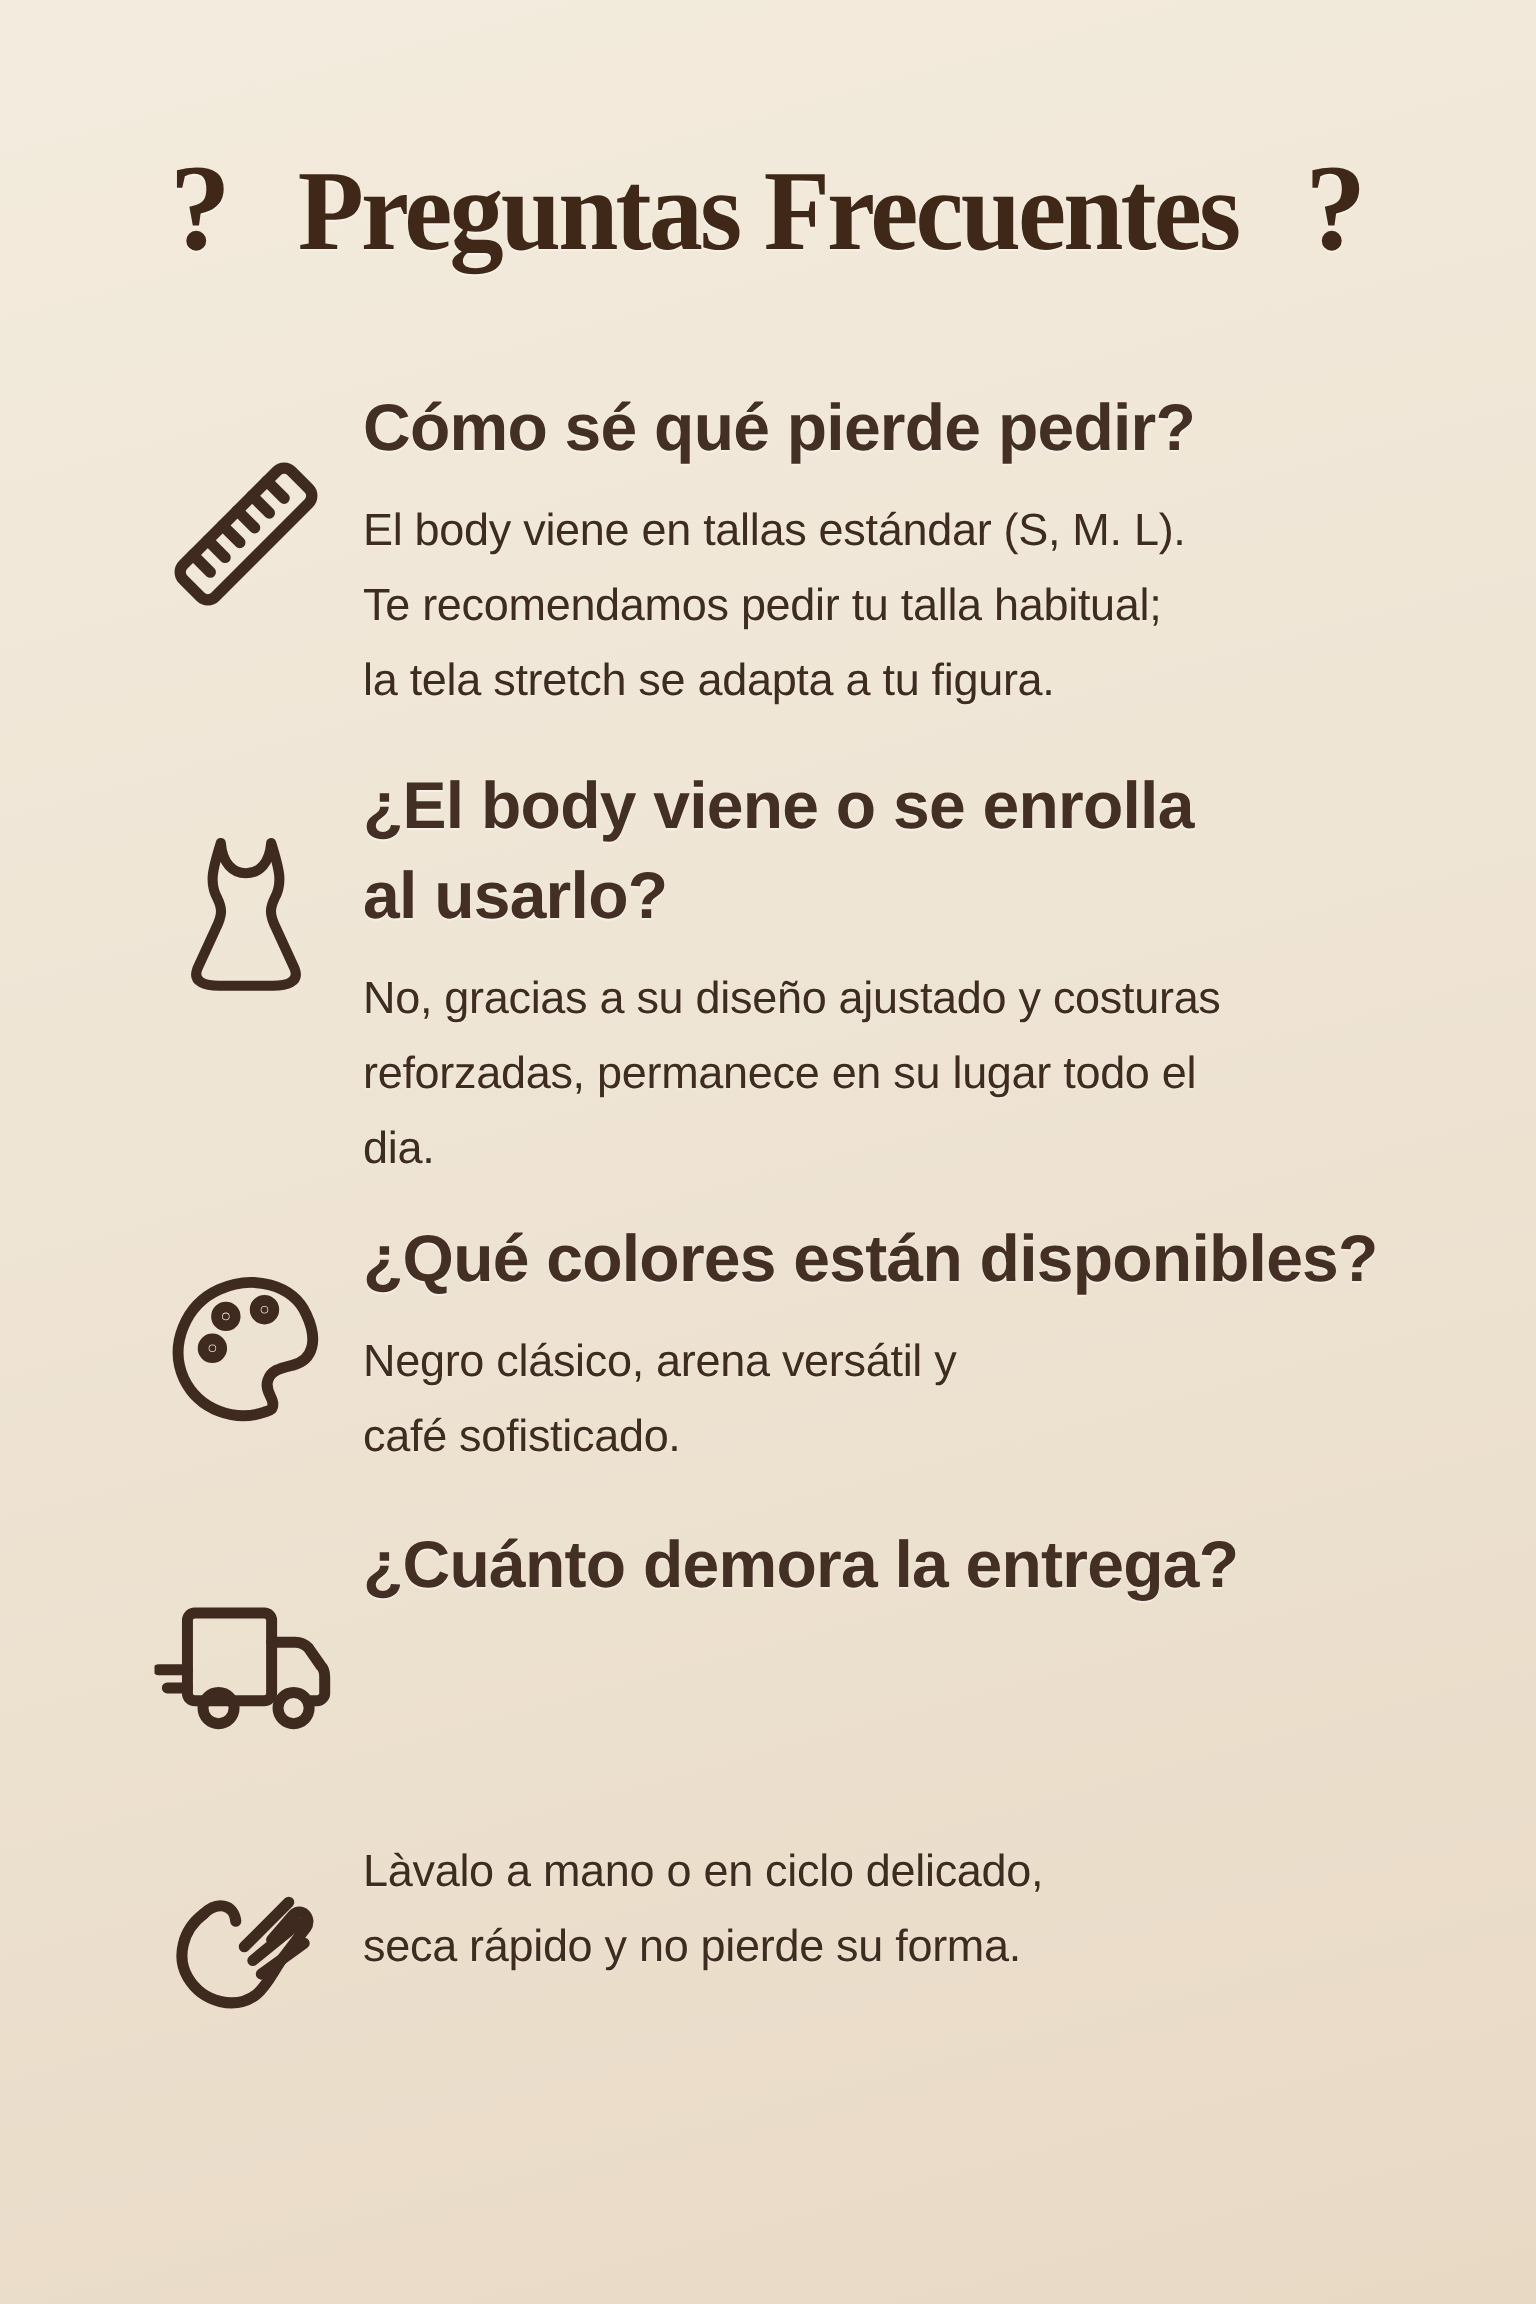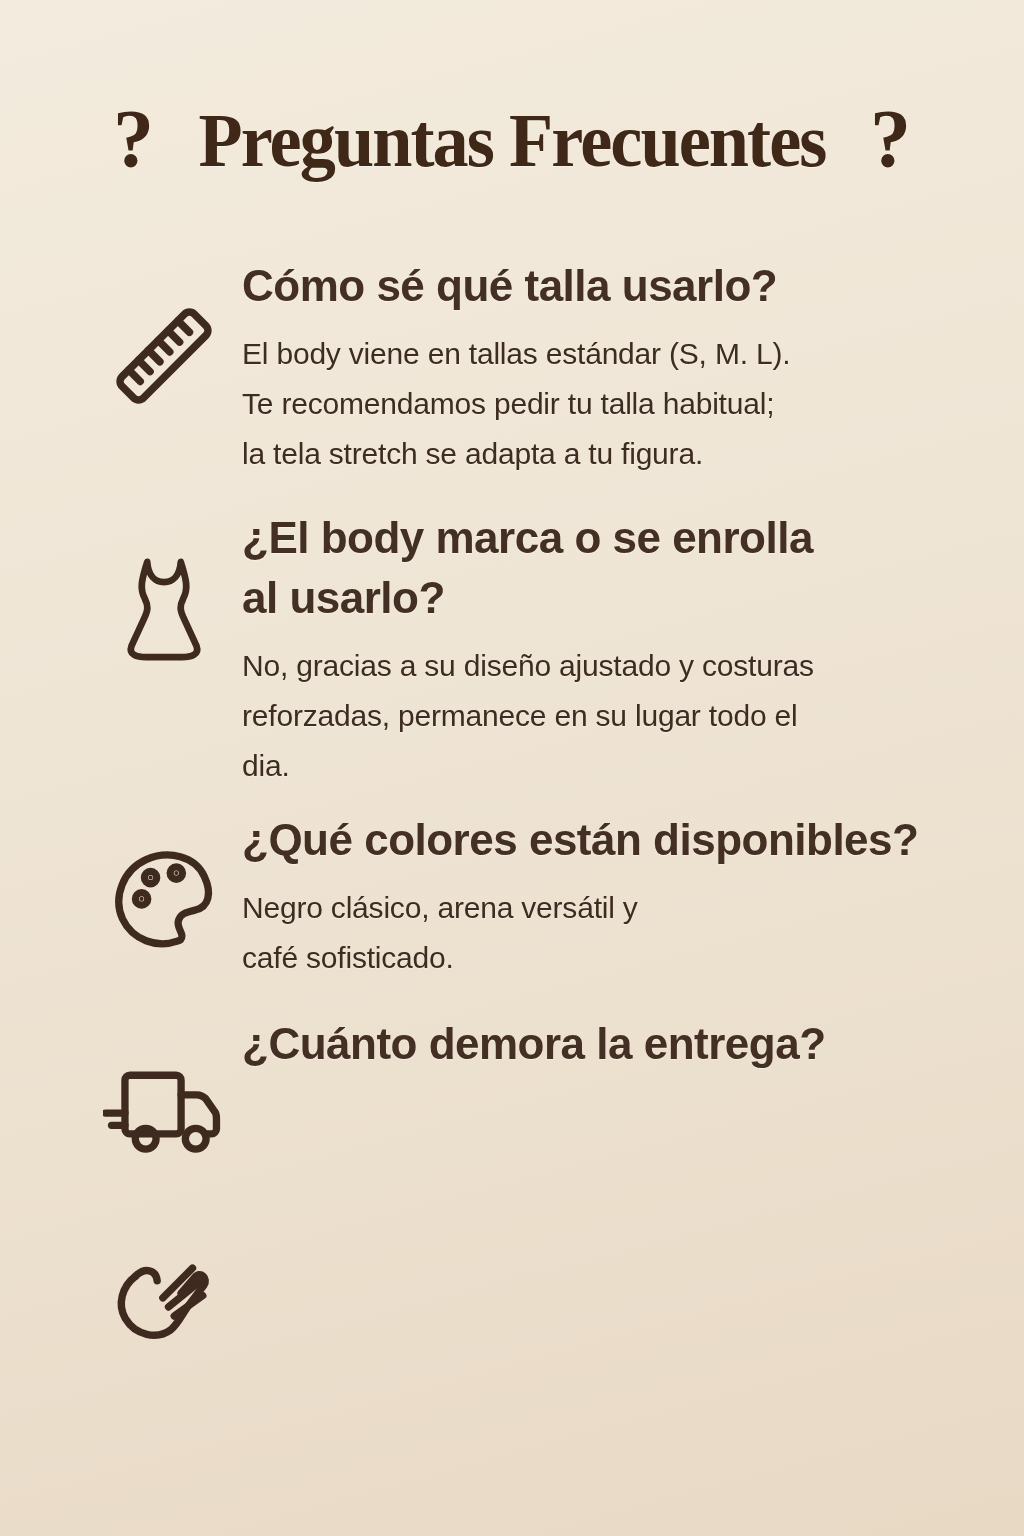--- a/index.html
+++ b/index.html
@@ -80,35 +80,35 @@
           <line x1="20" y1="37" x2="20" y2="51"></line>
           <line x1="32" y1="37" x2="32" y2="51"></line>
           <line x1="44" y1="37" x2="44" y2="51"></line>
           <line x1="56" y1="37" x2="56" y2="51"></line>
           <line x1="68" y1="37" x2="68" y2="51"></line>
           <line x1="80" y1="37" x2="80" y2="51"></line>
         </g>
       </svg>
     </div>
     <div class="content">
-      <h2 class="question">Cómo sé qué talla usarlo?</h2>
+      <h2 class="question">Cómo sé qué pierde pedir?</h2>
       <p class="answer">El body viene en tallas estándar (S, M. L).
 Te recomendamos pedir tu talla habitual;
 la tela stretch se adapta a tu figura.</p>
     </div>
   </div>
 
   <div class="faq-item item-2">
     <div class="icon-col">
       <svg class="icn" width="112" height="118" viewBox="0 0 100 100" stroke-width="6">
         <path d="M35,8 C30,24 28,32 33,41 C36,47 36,51 32,59 L21,83 C18,91 26,93 34,93 L66,93 C74,93 82,91 79,83 L68,59 C64,51 64,47 67,41 C72,32 70,24 65,8 C64,20 58,26 50,26 C42,26 36,20 35,8 Z"></path>
       </svg>
     </div>
     <div class="content">
-      <h2 class="question">¿El body marca o se enrolla
+      <h2 class="question">¿El body viene o se enrolla
 al usarlo?</h2>
       <p class="answer">No, gracias a su diseño ajustado y costuras
 reforzadas, permanece en su lugar todo el
 dia.</p>
     </div>
   </div>
 
   <div class="faq-item item-3">
     <div class="icon-col">
       <svg class="icn" width="112" height="112" viewBox="0 0 100 100" stroke-width="6.5">
@@ -148,16 +148,18 @@
     <div class="icon-col">
       <svg class="icn" width="114" height="114" viewBox="0 0 100 100" stroke-width="6.5">
         <path d="M25,37 C13,46 9,62 16,74 C25,89 44,93 56,84 C63,78 66,70 72,62 L85,45 C89,39 82,32 77,38 L65,52"></path>
         <path d="M25,37 C33,29 43,31 44,41"></path>
         <line x1="49" y1="56" x2="75" y2="30"></line>
         <line x1="54" y1="64" x2="81" y2="42"></line>
         <line x1="59" y1="72" x2="84" y2="54"></line>
       </svg>
     </div>
     <div class="content">
+      <p class="answer">Làvalo a mano o en ciclo delicado,
+seca rápido y no pierde su forma.</p>
     </div>
   </div>
 
 </div>
 
 </body></html>

